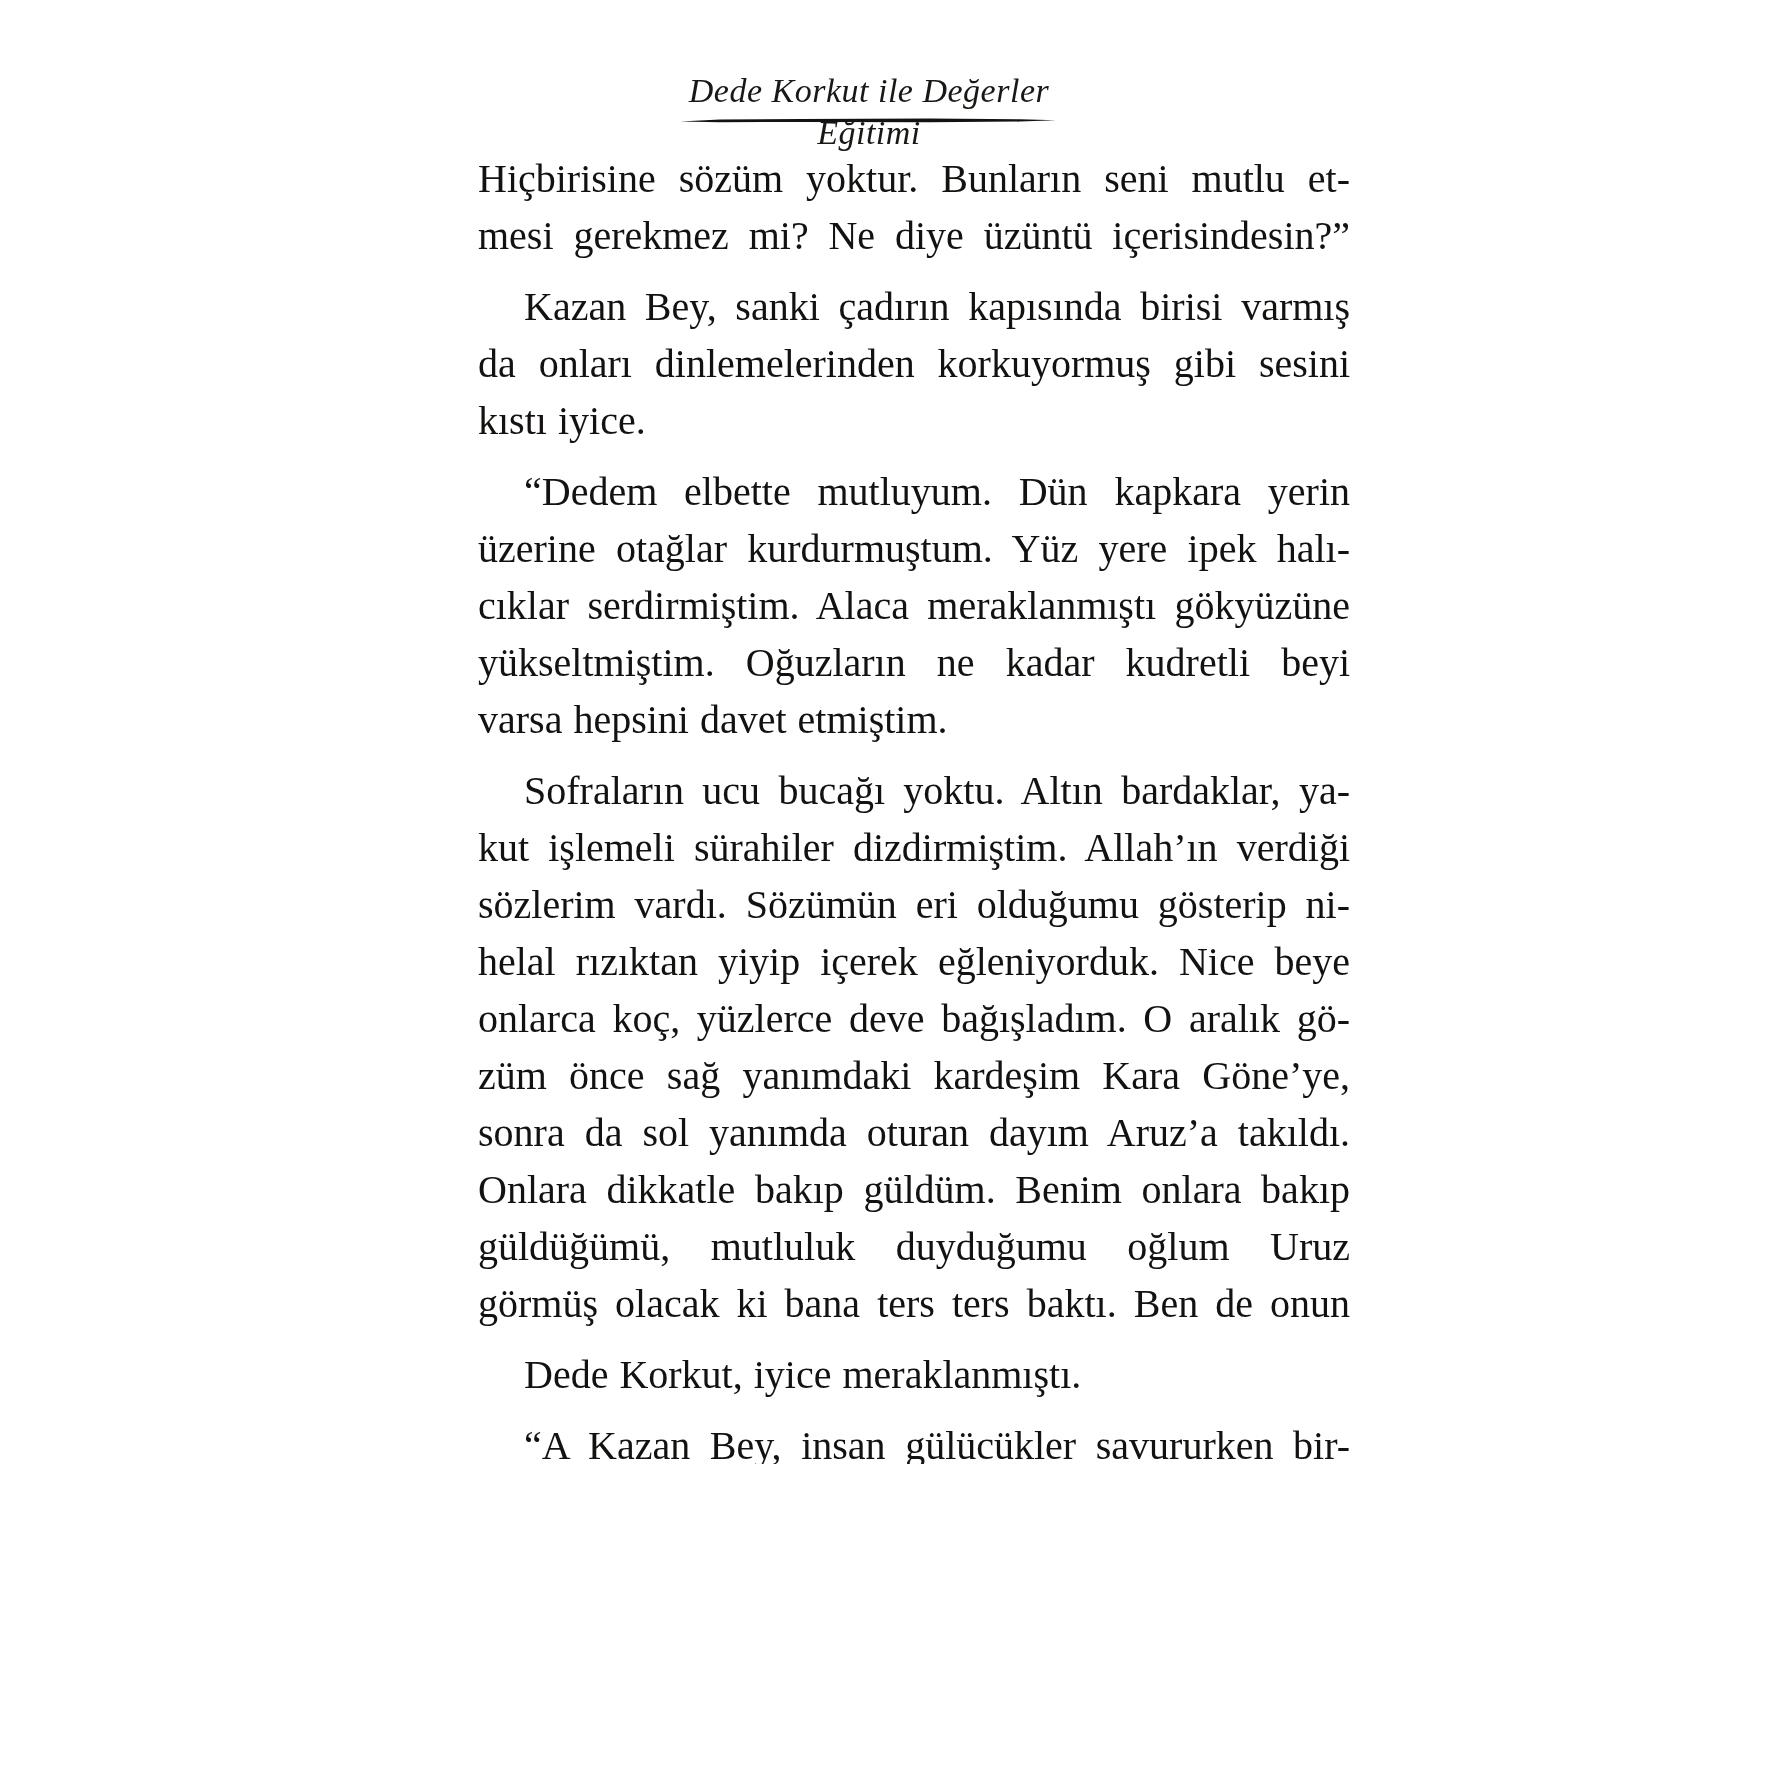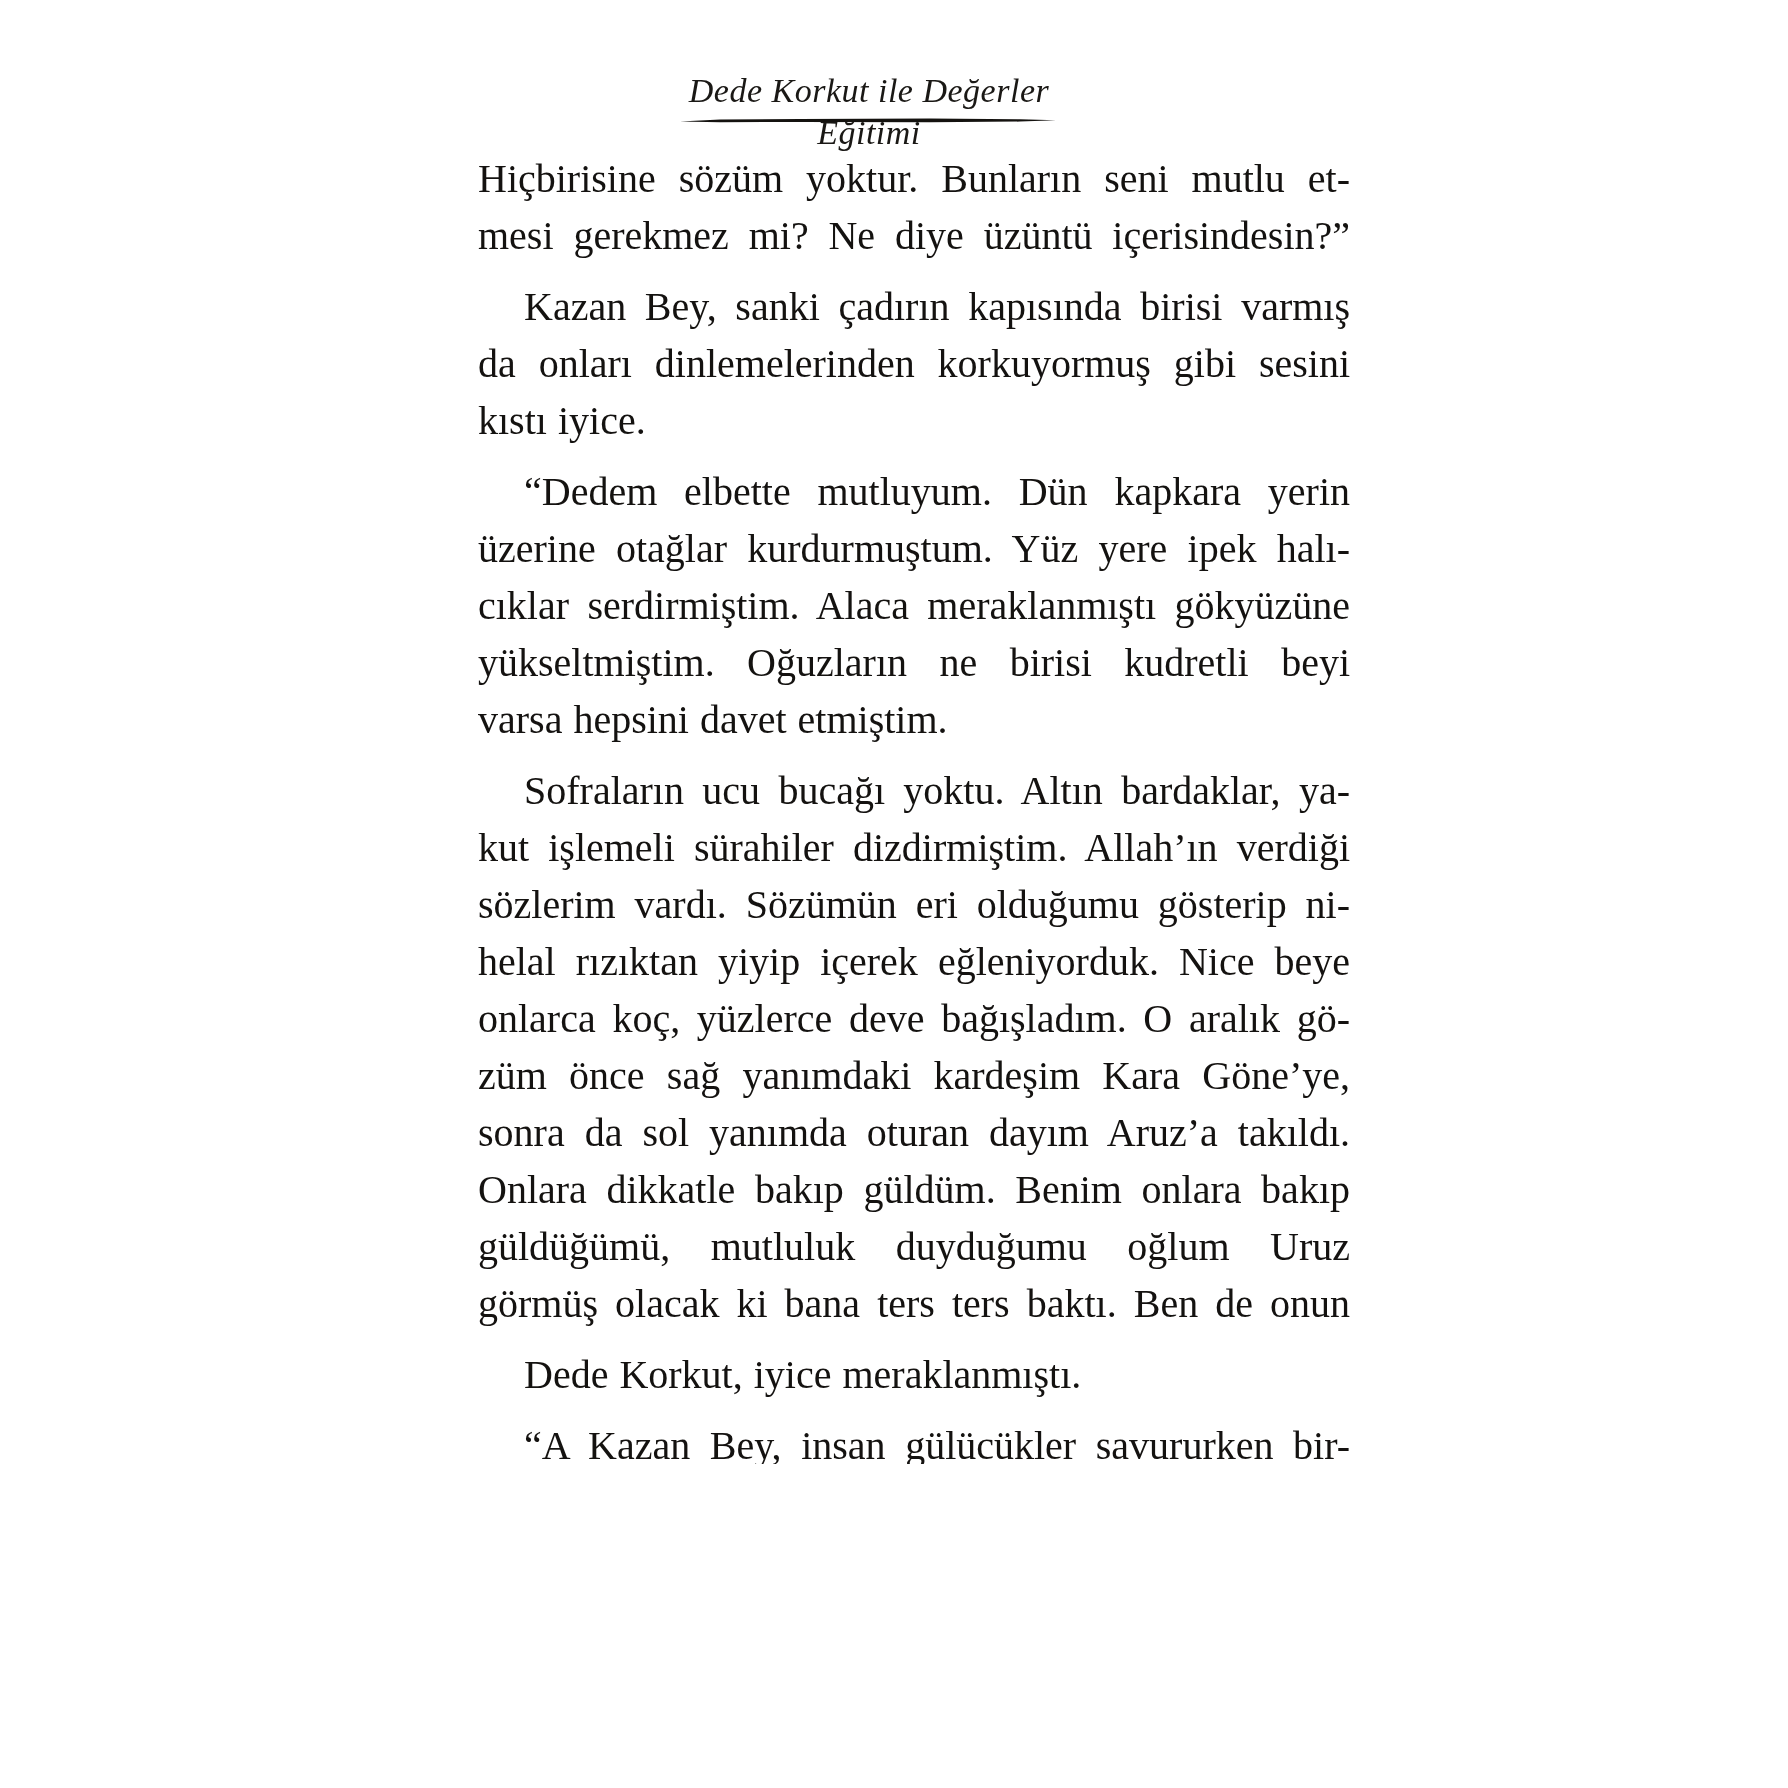--- a/index.html
+++ b/index.html
@@ -93,21 +93,21 @@
       </div>
       <div class="paragraph">
         <div class="text-line first">Kazan Bey, sanki çadırın kapısında birisi varmış</div>
         <div class="text-line">da onları dinlemelerinden korkuyormuş gibi sesini</div>
         <div class="text-line noju">kıstı iyice.</div>
       </div>
       <div class="paragraph">
         <div class="text-line first">“Dedem elbette mutluyum. Dün kapkara yerin</div>
         <div class="text-line">üzerine otağlar kurdurmuştum. Yüz yere ipek halı-</div>
         <div class="text-line">cıklar serdirmiştim. Alaca meraklanmıştı gökyüzüne</div>
-        <div class="text-line">yükseltmiştim. Oğuzların ne birisi kudretli beyi</div>
+        <div class="text-line">yükseltmiştim. Oğuzların ne kadar kudretli beyi</div>
         <div class="text-line noju">varsa hepsini davet etmiştim.</div>
       </div>
       <div class="paragraph">
         <div class="text-line first">Sofraların ucu bucağı yoktu. Altın bardaklar, ya-</div>
         <div class="text-line">kut işlemeli sürahiler dizdirmiştim. Allah’ın verdiği</div>
         <div class="text-line">sözlerim vardı. Sözümün eri olduğumu gösterip ni-</div>
         <div class="text-line">helal rızıktan yiyip içerek eğleniyorduk. Nice beye</div>
         <div class="text-line">onlarca koç, yüzlerce deve bağışladım. O aralık gö-</div>
         <div class="text-line">züm önce sağ yanımdaki kardeşim Kara Göne’ye,</div>
         <div class="text-line">sonra da sol yanımda oturan dayım Aruz’a takıldı.</div>

